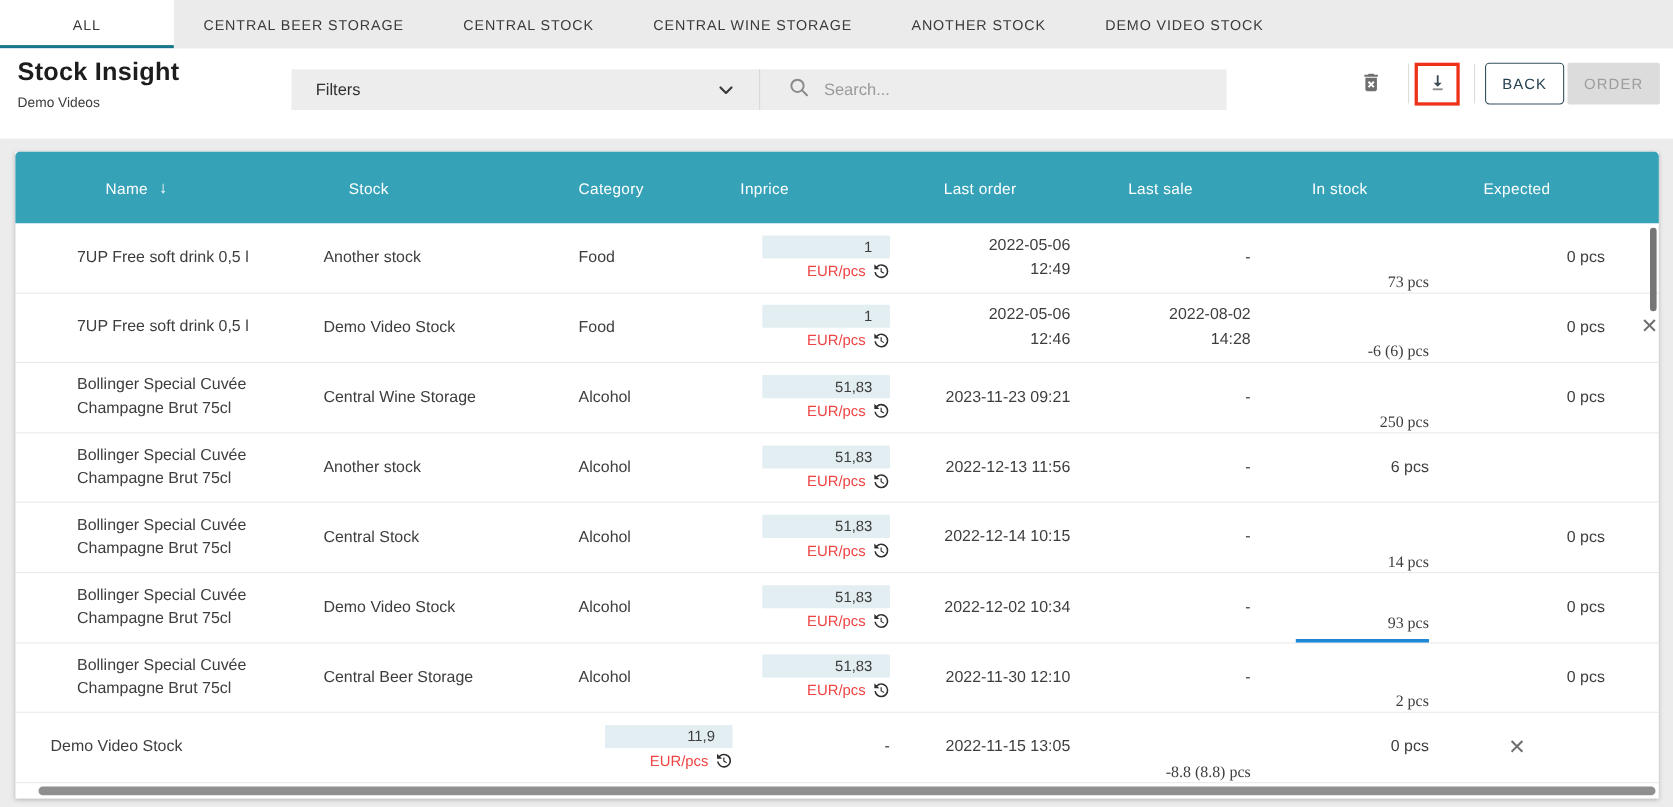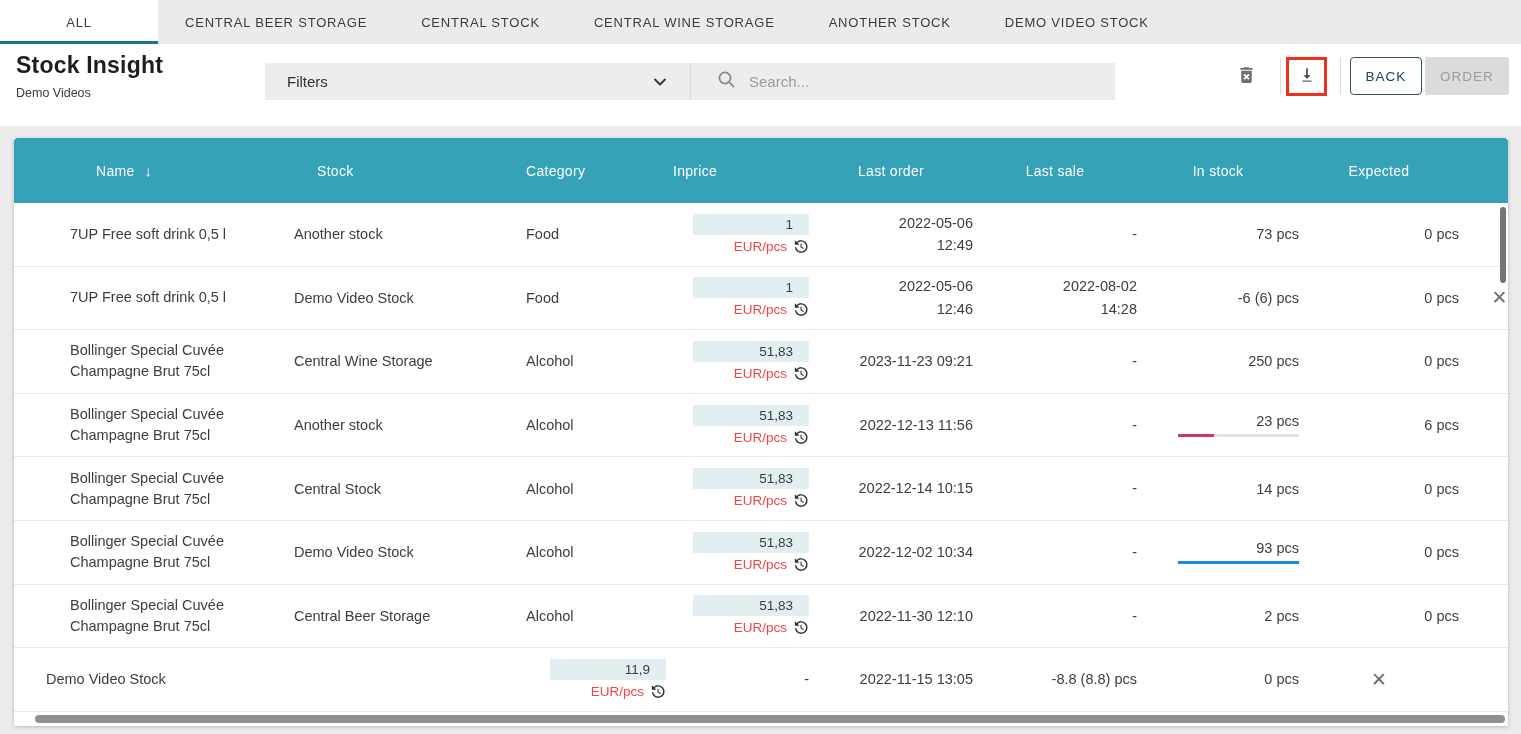--- a/index.html
+++ b/index.html
@@ -78,21 +78,21 @@
   .th.c3 { padding-left:7px; }
   .th.c4, .th.c5, .th.c6, .th.c7 { justify-content:center; }
   .sort-arrow { margin-left:10px; font-size:15px; }
 
   .trow { height:63.6px; border-bottom:1px solid #eaeaea; cursor:default; }
   .td { display:flex; align-items:center; font-size:14.5px; color:#3d3d3d; }
   .td.c0 { padding-left:24px; padding-right:20px; line-height:1.45; }
   .td.c3 { flex-direction:column; align-items:flex-end; justify-content:center; gap:3px; }
   .td.c4, .td.c5, .td.c7 { justify-content:flex-end; }
   .td.c4 span, .td.c5 span { white-space:pre-line; text-align:right; line-height:1.55; }
-  .td.c6 { flex-direction:column; align-items:flex-end; justify-content:center; }
+  .td.c6 { flex-direction:column; align-items:flex-end; justify-content:flex-end;font-family:Liberation Serif, serif; }
   .td.c8 { justify-content:center; }
 
   .price-box {
     width:116px; background:var(--price-bg,#e3eef2); text-align:right;
     padding:3px 16px 3px 0; font-size:13.5px; border-radius:1px;
   }
   .price-unit { display:flex; align-items:center; gap:5px; font-size:13.5px; color:#ef4444; }
   .hist { cursor:pointer; }
 
   .stockbar { display:none; width:121px; height:3px; margin-top:5px; position:relative; overflow:hidden; }
@@ -324,26 +324,20 @@
               <path d="M13 3a9 9 0 1 1-8.95 10h2.02A7 7 0 1 0 13 5c-1.93 0-3.68.78-4.95 2.05L10.5 9.5H4V3l2.6 2.6A8.97 8.97 0 0 1 13 3zm-1 5h1.5v4.25l3.25 1.93-.75 1.23L12 13V8z"></path>
             </svg>
       </span>
     </div>
     <div class="td c4">
           <span>2022-12-13 11:56</span>
         </div>
     <div class="td c5">
           <span>-</span>
         </div>
-    <div class="td c6">
-      <span>23 pcs</span>
-      <span class="stockbar" style="display: block; background: rgb(226, 226, 226);">
-            <span class="fill" style="width: 30%; background: rgb(214, 51, 105);"></span>
-          </span>
-    </div>
     <div class="td c7">
           <span>6 pcs</span>
         </div>
     <div class="td c8">
       <span class="close-x">✕</span>
     </div>
   </div>
       <div class="grid-row trow">
     <div class="td c0">
           <span>Bollinger Special Cuvée Champagne Brut 75cl</span>

